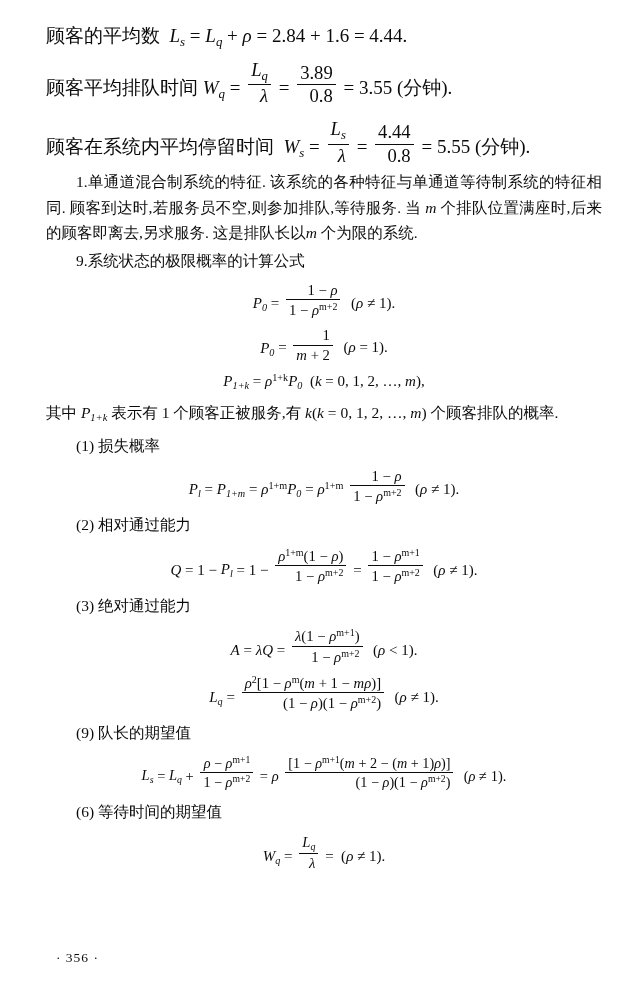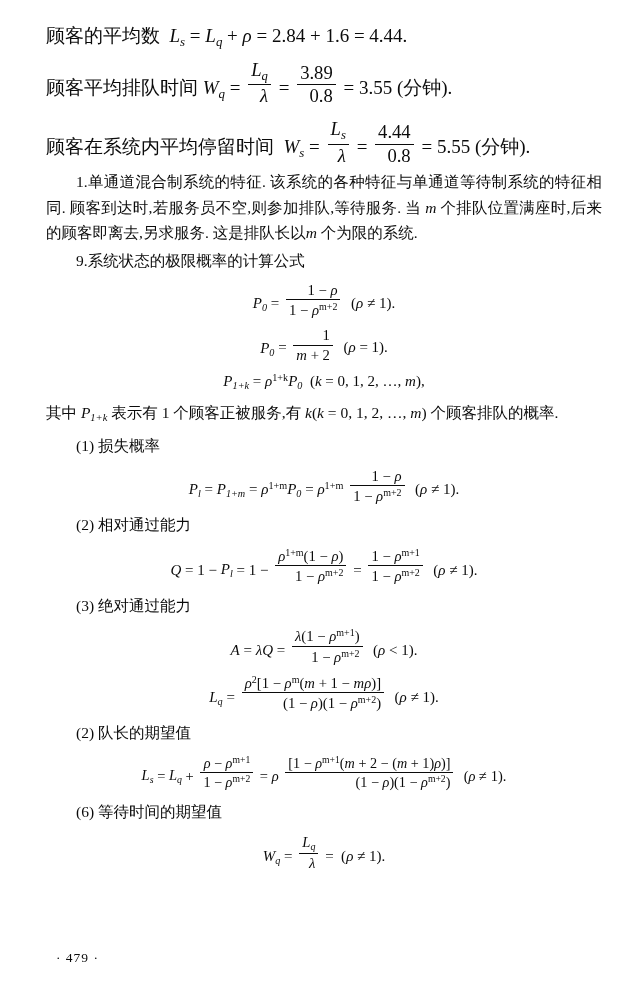--- a/index.html
+++ b/index.html
@@ -178,21 +178,21 @@
       &nbsp;(<span class="math">ρ</span> &lt; 1).
     </div>
 
     <div class="eqcenter">
       <span class="math">L<sub>q</sub></span> =
       <span class="frac"><span class="num"><span class="math">ρ</span><sup>2</sup>[1 − <span class="math">ρ</span><sup>m</sup>(<span class="math">m</span> + 1 − <span class="math">mρ</span>)]</span><span class="den">(1 − <span class="math">ρ</span>)(1 − <span class="math">ρ</span><sup>m+2</sup>)</span></span>
       &nbsp;(<span class="math">ρ</span> ≠ 1).
     </div>
 
     <div class="sub indentpara">
-      (2) 队长的期望值
+      (9) 队长的期望值
     </div>
     <div class="eqcenter" style="font-size:14.5px;">
       <span class="math">L<sub>s</sub></span> = <span class="math">L<sub>q</sub></span> +
       <span class="frac"><span class="num"><span class="math">ρ</span> − <span class="math">ρ</span><sup>m+1</sup></span><span class="den">1 − <span class="math">ρ</span><sup>m+2</sup></span></span>
       = <span class="math">ρ</span>
       <span class="frac"><span class="num">[1 − <span class="math">ρ</span><sup>m+1</sup>(<span class="math">m</span> + 2 − (<span class="math">m</span> + 1)<span class="math">ρ</span>)]</span><span class="den">(1 − <span class="math">ρ</span>)(1 − <span class="math">ρ</span><sup>m+2</sup>)</span></span>
       &nbsp;(<span class="math">ρ</span> ≠ 1).
     </div>
 
     <div class="sub indentpara">
@@ -200,14 +200,14 @@
     </div>
     <div class="eqcenter">
       <span class="math">W<sub>q</sub></span> =
       <span class="frac"><span class="num"><span class="math">L<sub>q</sub></span></span><span class="den"><span class="math">λ</span></span></span>
       =
       &nbsp;(<span class="math">ρ</span> ≠ 1).
     </div>
 
   </div>
 
-  <div class="pagenum">· 479 ·</div>
+  <div class="pagenum">· 356 ·</div>
 </div>
 
 </body></html>

